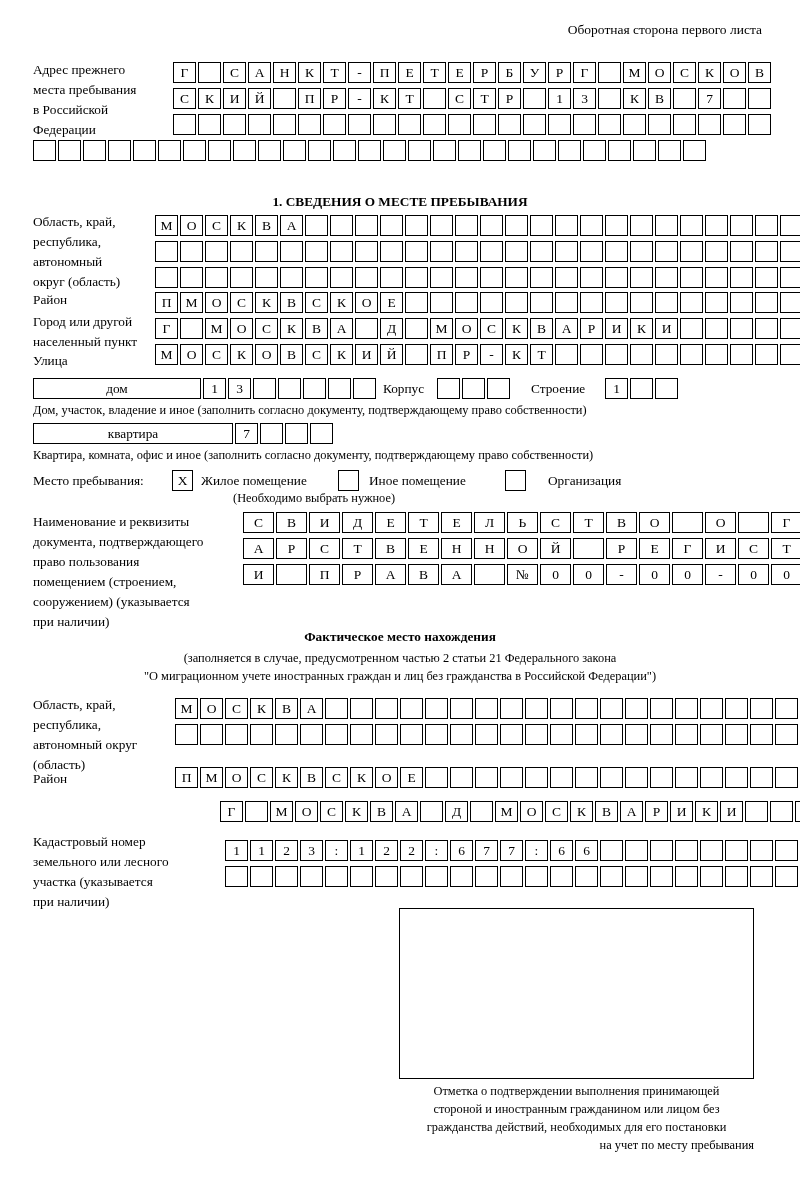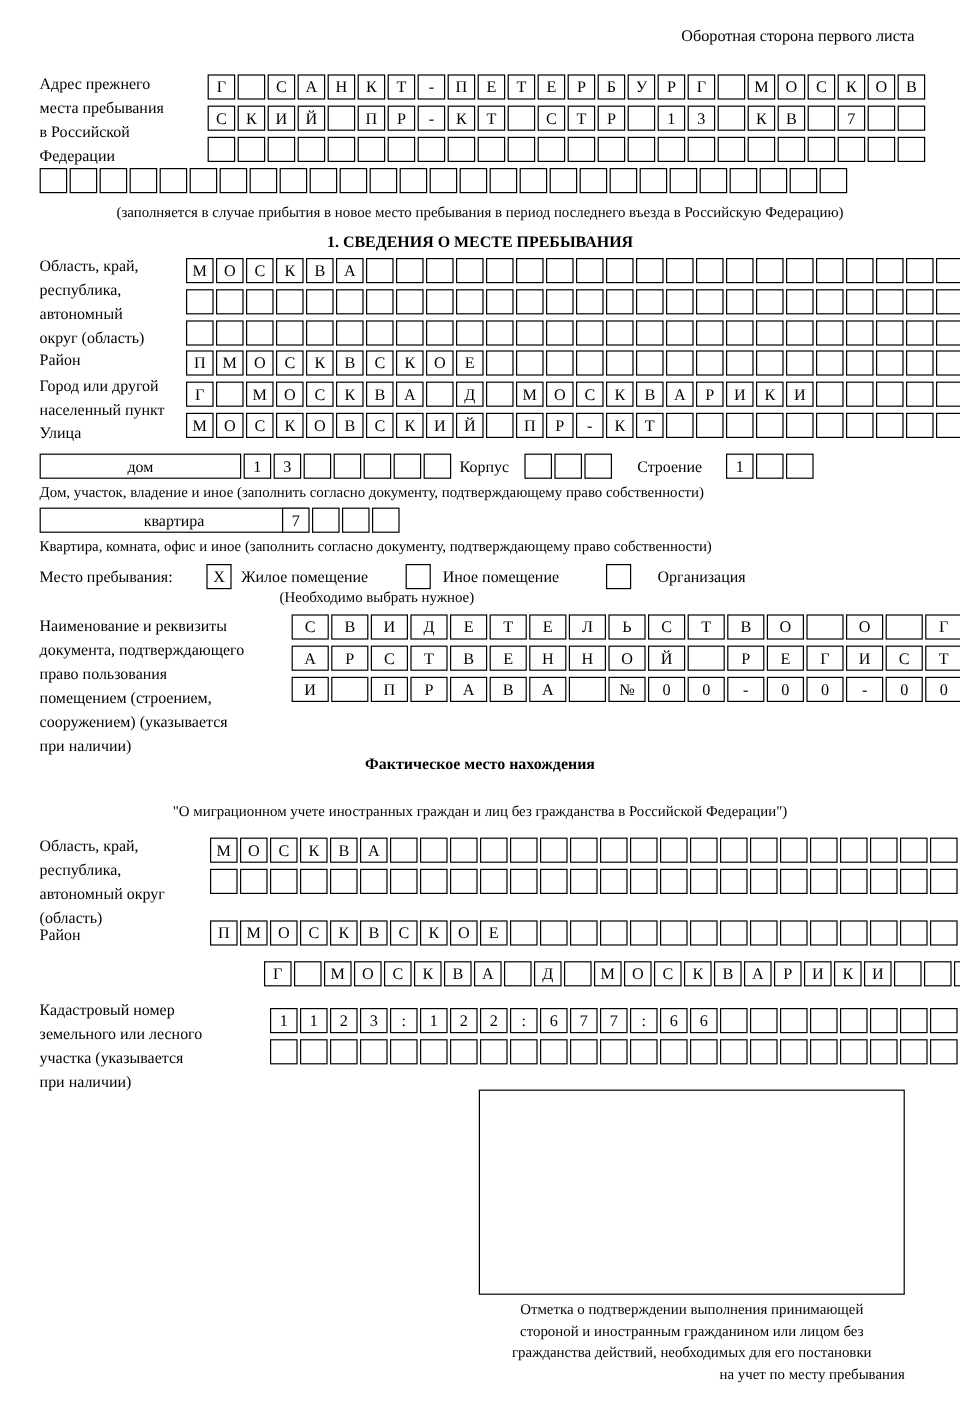--- a/index.html
+++ b/index.html
@@ -187,21 +187,20 @@
       <div class="cell"></div>
       <div class="cell"></div>
       <div class="cell"></div>
       <div class="cell"></div>
       <div class="cell"></div>
       <div class="cell"></div>
       <div class="cell"></div>
       <div class="cell"></div>
     </div>
 
-  <div class="abs small center-text" style="top:170px; left:33px; width:734px;">(заполняется в случае прибытия в новое место пребывания в период последнего въезда в Российскую Федерацию)</div>
 
   <div class="abs lbl bold center-text" style="top:192px; left:33px; width:734px;">1. СВЕДЕНИЯ О МЕСТЕ ПРЕБЫВАНИЯ</div>
 
   <div class="abs lbl" style="top:212px; left:33px; width:140px;">Область, край,
 республика,
 автономный
 округ (область)</div>
   <div class="abs cells" style="top:215px; left:155px;" id="s2reg1">
       <div class="cell">М</div>
       <div class="cell">О</div>
@@ -396,21 +395,21 @@
     </div>
   <div class="abs inline-txt" style="top:378px; left:531px;">Строение</div>
   <div class="abs cells" style="top:378px; left:605px;" id="s2stro">
       <div class="cell">1</div>
       <div class="cell"></div>
       <div class="cell"></div>
     </div>
 
   <div class="abs small" style="top:403px; left:33px; width:734px;">Дом, участок, владение и иное (заполнить согласно документу, подтверждающему право собственности)</div>
 
-  <div class="abs box-line" style="top:423px; left:33px; width:224px;">квартира</div>
+  <div class="abs box-line" style="top:423px; left:33px; width:200px;">квартира</div>
   <div class="abs cells" style="top:423px; left:235px;" id="s2flat">
       <div class="cell">7</div>
       <div class="cell"></div>
       <div class="cell"></div>
       <div class="cell"></div>
     </div>
   <div class="abs small" style="top:448px; left:33px; width:734px;">Квартира, комната, офис и иное (заполнить согласно документу, подтверждающему право собственности)</div>
 
   <div class="abs inline-txt" style="top:470px; left:33px;">Место пребывания:</div>
   <div class="abs cbox" style="top:470px; left:172px;">Х</div>
@@ -479,20 +478,21 @@
       <div class="cell wide">0</div>
       <div class="cell wide">-</div>
       <div class="cell wide">0</div>
       <div class="cell wide">0</div>
       <div class="cell wide">-</div>
       <div class="cell wide">0</div>
       <div class="cell wide">0</div>
     </div>
 
   <div class="abs lbl bold center-text" style="top:627px; left:33px; width:734px;">Фактическое место нахождения</div>
+  <div class="abs small center-text" style="top:651px; left:33px; width:734px;">(заполняется в случае, предусмотренном частью 2 статьи 21 Федерального закона</div>
   <div class="abs small center-text" style="top:669px; left:33px; width:734px;">"О миграционном учете иностранных граждан и лиц без гражданства в Российской Федерации")</div>
 
   <div class="abs lbl" style="top:695px; left:33px; width:150px;">Область, край,
 республика,
 автономный округ
 (область)</div>
   <div class="abs cells" style="top:698px; left:175px;" id="s3reg1">
       <div class="cell">М</div>
       <div class="cell">О</div>
       <div class="cell">С</div>

